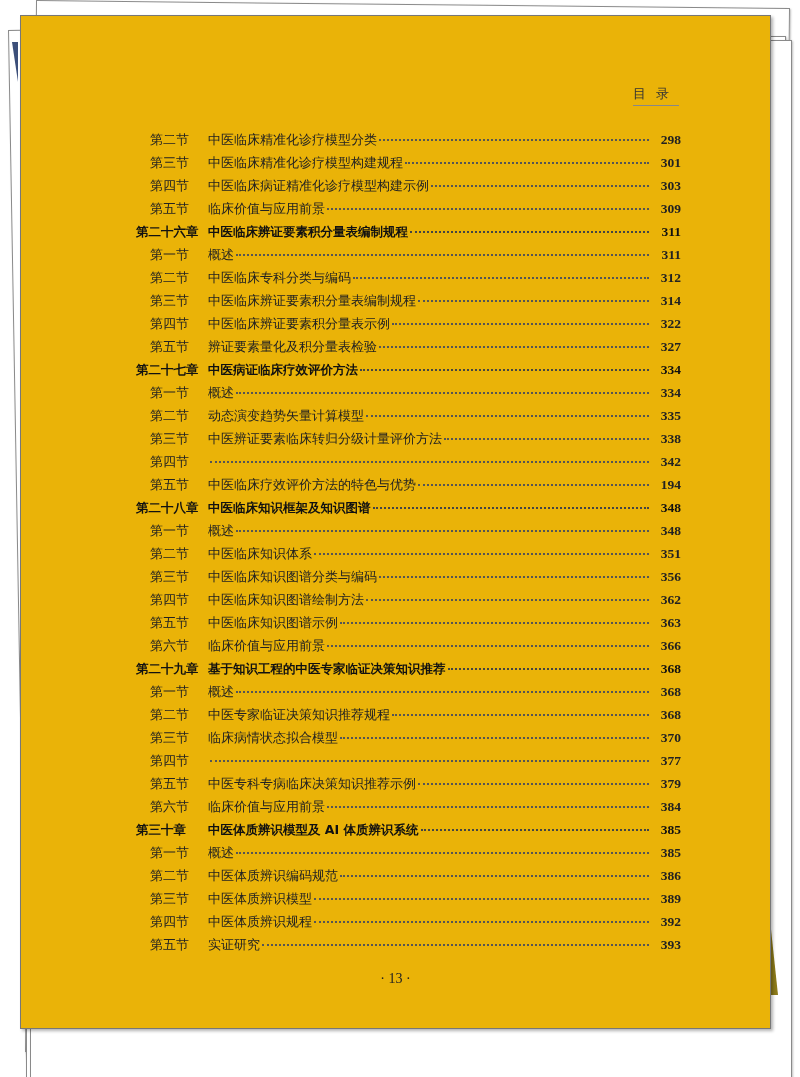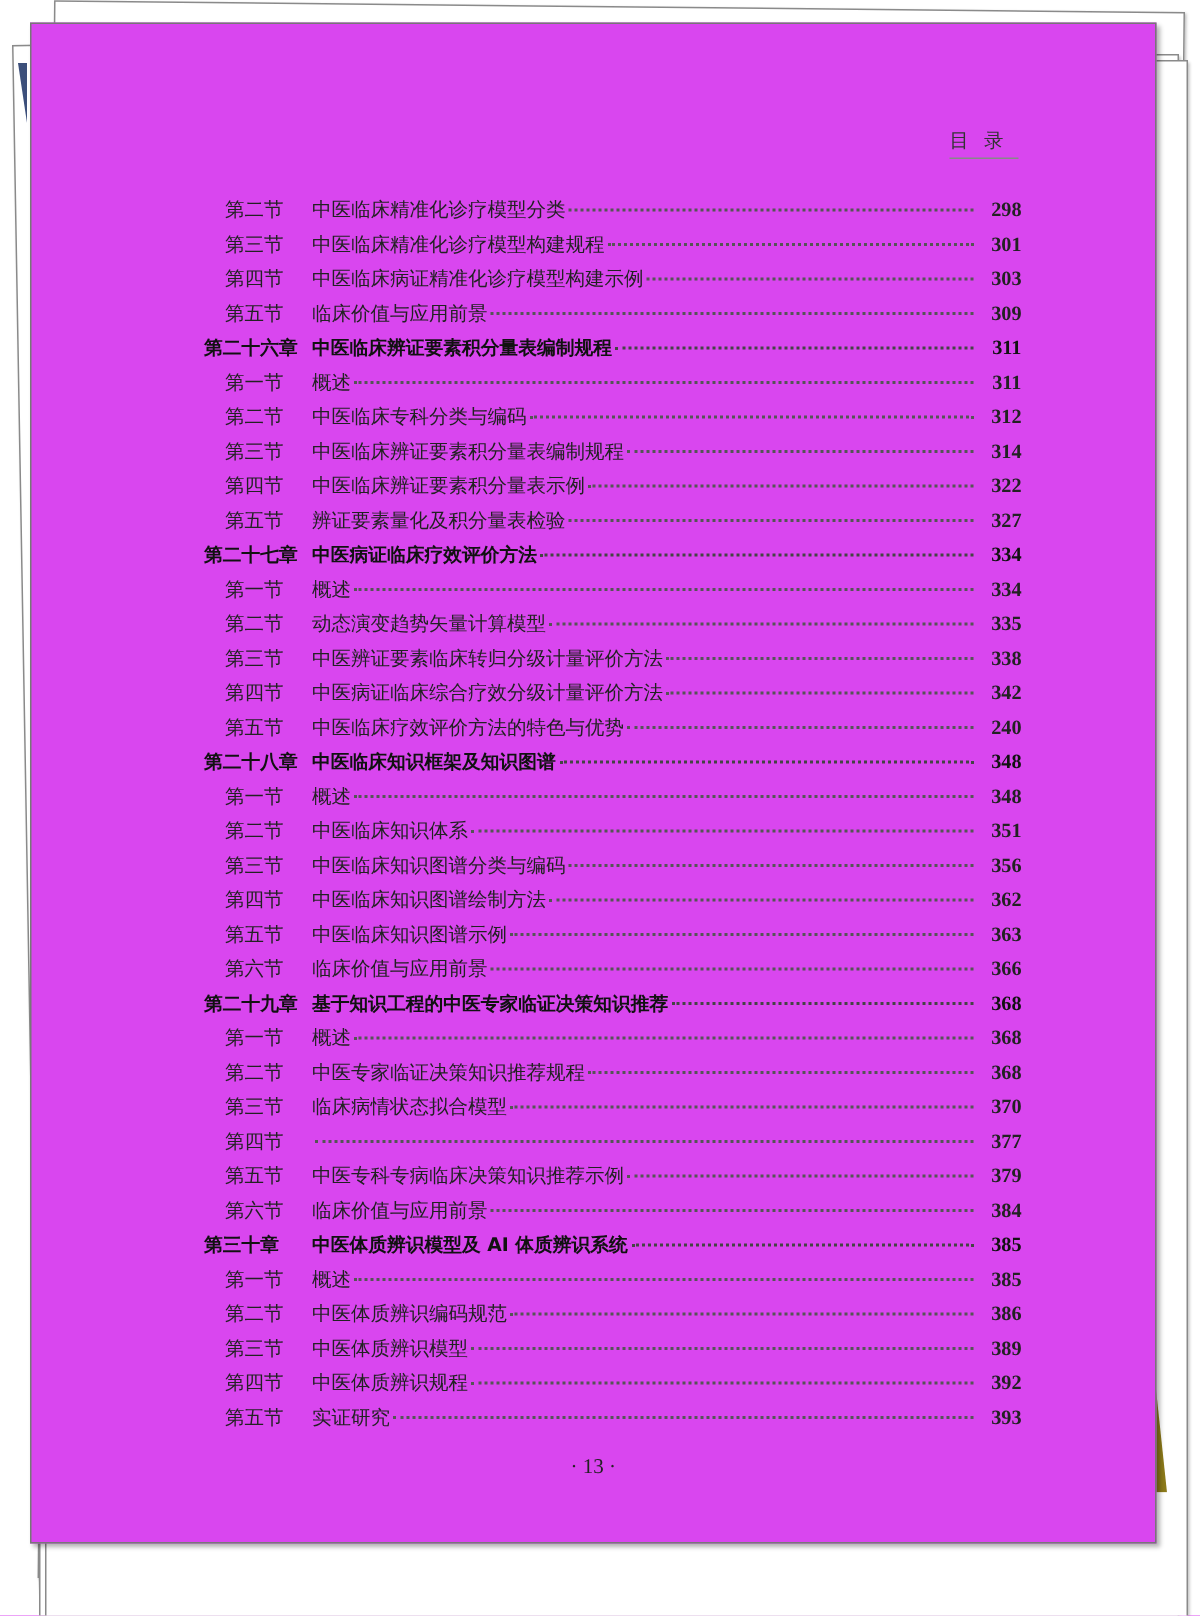--- a/index.html
+++ b/index.html
@@ -20,21 +20,21 @@
   .accent-blue {
     position: absolute; left: 12px; top: 42px; width: 6px; height: 40px;
     background: #3c4f7a; clip-path: polygon(0 0, 100% 0, 100% 100%);
   }
   .accent-gold {
     position: absolute; left: 770px; top: 920px; width: 8px; height: 75px;
     background: #8c7a1a; clip-path: polygon(0 0, 100% 100%, 0 100%);
   }
   .page {
     position: absolute; left: 20px; top: 15px; width: 749px; height: 1012px;
-    background: #d946ef; border: 1px solid #777;
+    background: #eab308; border: 1px solid #777;
     box-shadow: 2px 2px 3px rgba(0,0,0,0.3);
   }
   .running-head {
     position: absolute; right: 91px; top: 69px;
     font-size: 13px; color: #333; letter-spacing: 10px;
     border-bottom: 1px solid #888; padding-bottom: 2px; padding-left: 0;
   }
   .toc { position: absolute; left: 115px; top: 112px; width: 545px; }
   .toc-row {
     display: flex; align-items: baseline; height: 23px; line-height: 23px;
@@ -150,29 +150,28 @@
         <span class="page-no">335</span>
       </div>
       <div class="toc-row section">
         <span class="num">第三节</span>
         <span class="title">中医辨证要素临床转归分级计量评价方法</span>
         <span class="leader"></span>
         <span class="page-no">338</span>
       </div>
       <div class="toc-row section">
         <span class="num">第四节</span>
-        <span class="title">中医病证临床综合疗效分级计量评价方法</span>
         <span class="leader"></span>
         <span class="page-no">342</span>
       </div>
       <div class="toc-row section">
         <span class="num">第五节</span>
         <span class="title">中医临床疗效评价方法的特色与优势</span>
         <span class="leader"></span>
-        <span class="page-no">240</span>
+        <span class="page-no">194</span>
       </div>
       <div class="toc-row chapter">
         <span class="num">第二十八章</span>
         <span class="title">中医临床知识框架及知识图谱</span>
         <span class="leader"></span>
         <span class="page-no">348</span>
       </div>
       <div class="toc-row section">
         <span class="num">第一节</span>
         <span class="title">概述</span>

